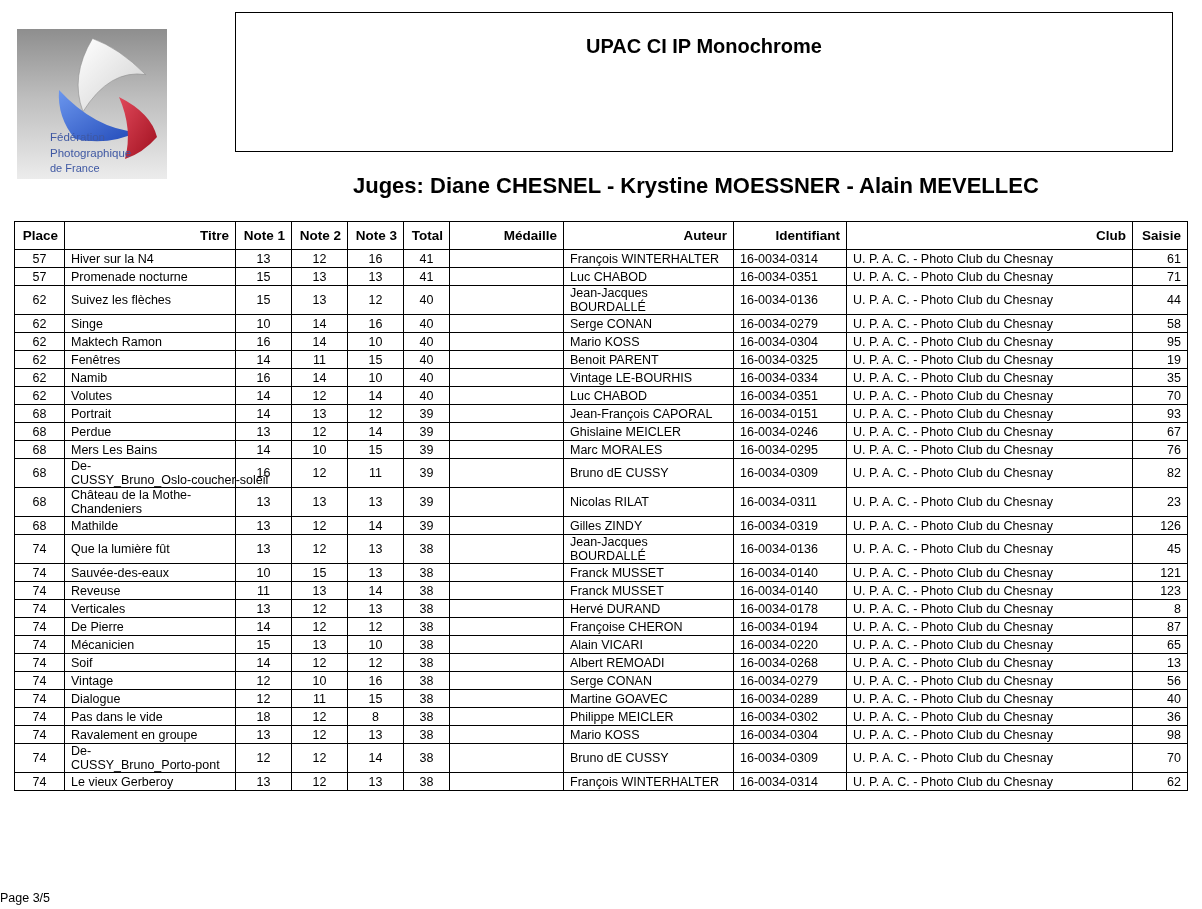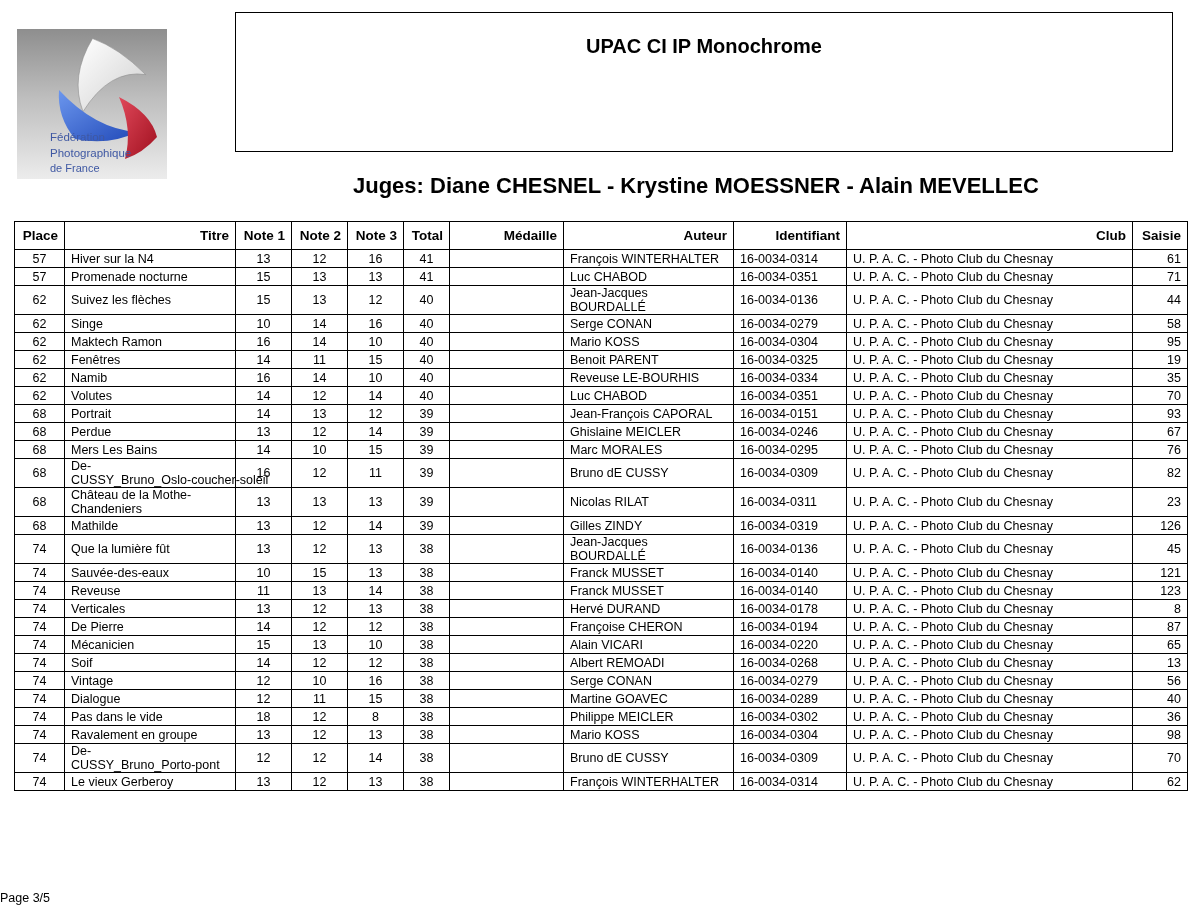--- a/index.html
+++ b/index.html
@@ -171,21 +171,21 @@
         <td class="r">19</td>
       </tr>
       <tr>
         <td class="c">62</td>
         <td>Namib</td>
         <td class="c">16</td>
         <td class="c">14</td>
         <td class="c">10</td>
         <td class="c">40</td>
         <td></td>
-        <td>Reveuse LE-BOURHIS</td>
+        <td>Vintage LE-BOURHIS</td>
         <td>16-0034-0334</td>
         <td>U. P. A. C. - Photo Club du Chesnay</td>
         <td class="r">35</td>
       </tr>
       <tr>
         <td class="c">62</td>
         <td>Volutes</td>
         <td class="c">14</td>
         <td class="c">12</td>
         <td class="c">14</td>

